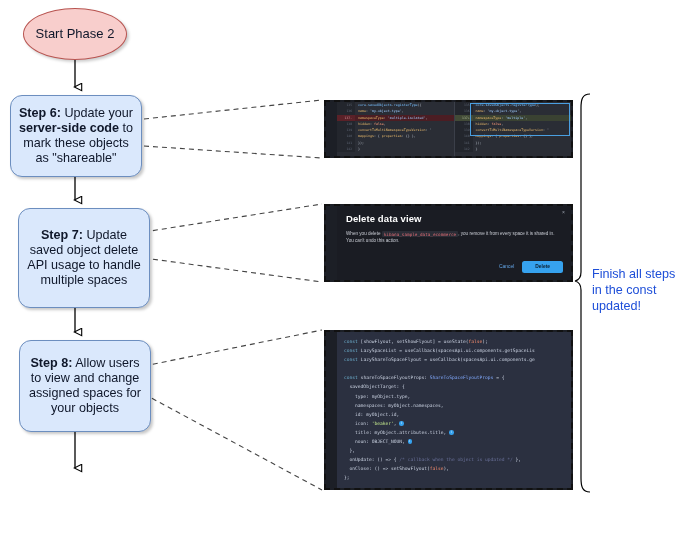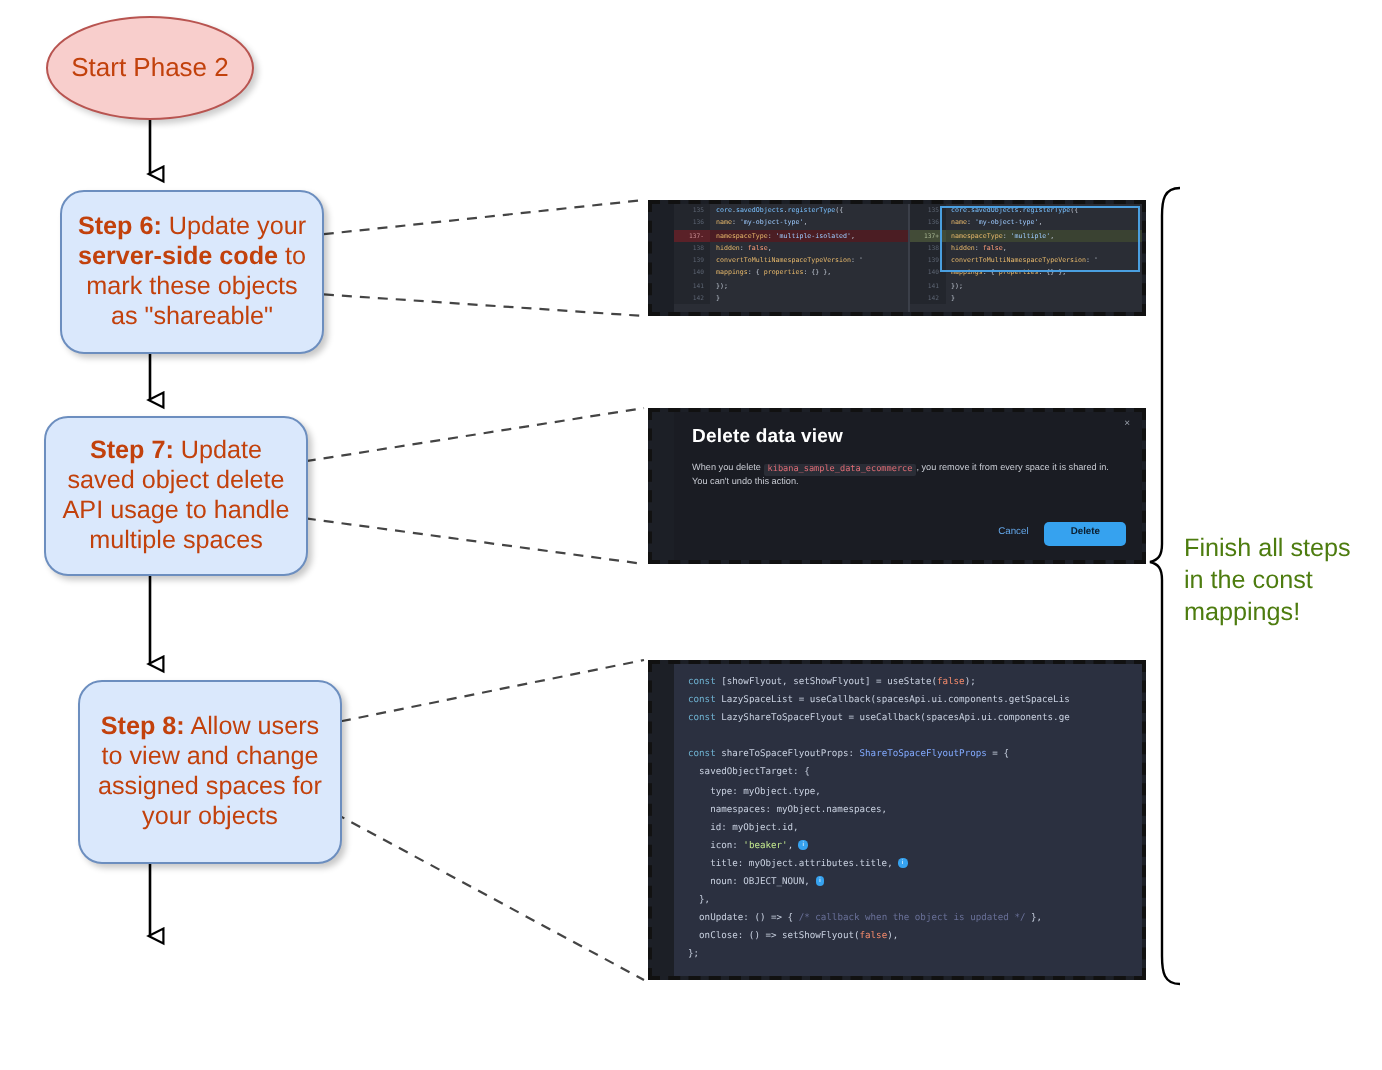--- a/index.html
+++ b/index.html
@@ -29,55 +29,54 @@
   }
 
   
   .node {
     position: absolute;
     box-sizing: border-box;
     display: flex;
     align-items: center;
     justify-content: center;
     text-align: center;
-    color: #c2410c;
+    color: #0f172a;
     line-height: 1.18;
   }
   .terminator {
     border-radius: 50%;
     background: #f8cecc;
     border: 1.3px solid #b85450;
     font-size: 13px;
     box-shadow: 2px 2px 3px rgba(0,0,0,0.20);
   }
   .step-box {
     border-radius: 12px;
     background: #dae8fc;
     border: 1.3px solid #6c8ebf;
     font-size: 12.6px;
     padding: 4px 6px;
     box-shadow: 2px 2px 3px rgba(0,0,0,0.22);
-    margin-left: 20px;
   }
   .step-box b { font-weight: bold; }
 
   #node-start  { left: 23px;  top: 8px;   width: 104px; height: 52px; }
   #node-step6  { left: 10px;  top: 95px;  width: 132px; height: 82px; }
-  #node-step7  { left: 2px;  top: 208px; width: 132px; height: 80px; }
+  #node-step7  { left: 18px;  top: 208px; width: 132px; height: 100px; }
   #node-step8  { left: 19px;  top: 340px; width: 132px; height: 92px; }
   #node-finish { left: 23px;  top: 476px; width: 104px; height: 50px; }
 
   
   .brace-note {
     position: absolute;
     left: 592px;
     top: 266px;
     width: 96px;
     font-size: 12.6px;
-    color: #4d7c0f;
+    color: #1d4ed8;
     line-height: 1.28;
   }
 
   
   .shot {
     position: absolute;
     box-sizing: border-box;
     border: 2.2px dashed #111111;
     background: #1c1f26;
     overflow: hidden;
@@ -288,21 +287,21 @@
   <div class="node step-box" id="node-step8">
     <div>
       <b>Step 8:</b><span> Allow users to view and change assigned spaces for your objects</span>
     </div>
   </div>
 
 
   <div class="brace-note">
     <div>Finish all steps</div>
     <div>in the const</div>
-    <div>mappings!</div>
+    <div>updated!</div>
   </div>
 
   <div class="shot" id="shot-diff">
     <div class="diff">
       <div class="diff-pane left" id="diff-left">
           <div class="dline">
             <span class="dln">135</span>
             <span class="dcode"><span class="tk-fn">core</span>.<span class="tk-fn">savedObjects</span>.<span class="tk-fn">registerType</span>({</span>
           </div>
           <div class="dline">

